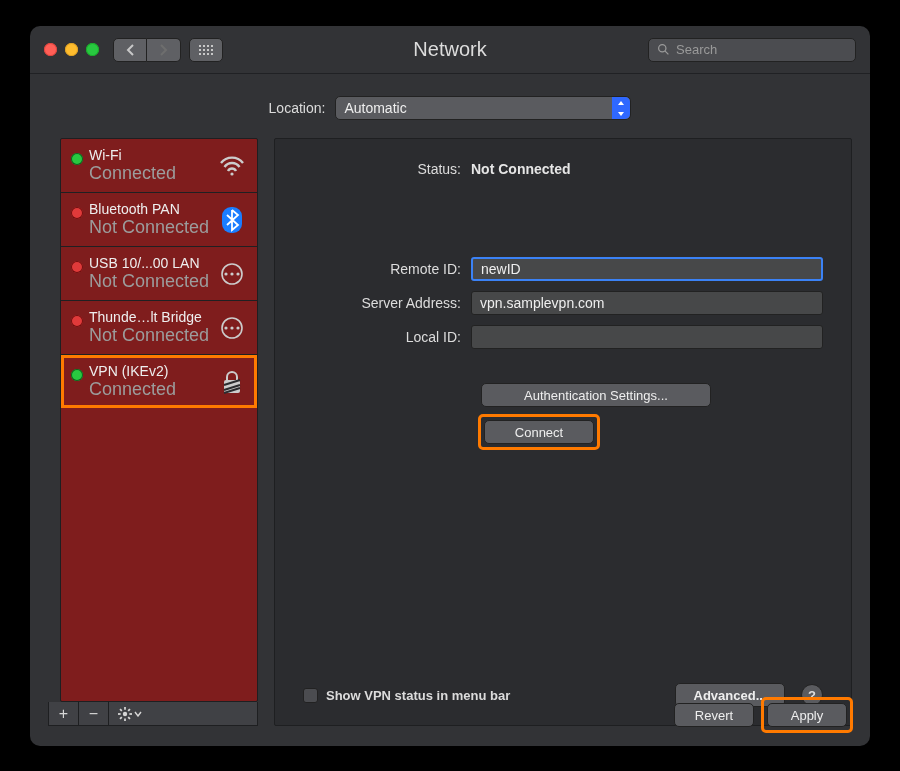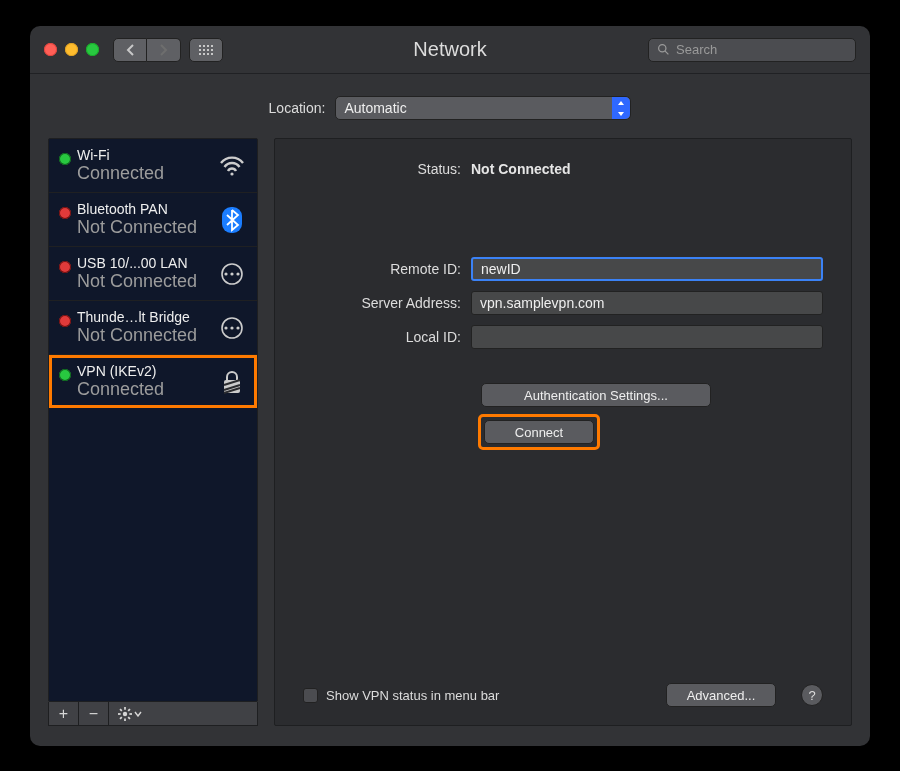--- a/index.html
+++ b/index.html
@@ -31,21 +31,21 @@
   .loc-row { display:flex; align-items:center; justify-content:center; gap:10px; padding:22px 0 18px; }
   .loc-label { color:#dcdcdc; font-size:14px; }
   .popup-btn { position:relative; width:296px; height:24px; background:#5a5b5f; border:1px solid #222; border-radius:5px; display:flex; align-items:center; padding:0 8px; font-size:14px; color:#eee; }
   .popup-stepper { position:absolute; right:0; top:0; height:100%; width:18px; background:#2f68ff; border-radius:0 5px 5px 0; display:flex; flex-direction:column; }
   .popup-stepper span{ flex:1; display:flex; align-items:center; justify-content:center; }
   .popup-stepper svg{ width:8px; height:6px; fill:#fff; }
 
   
   .body { display:flex; padding:0 18px 18px 18px; gap:16px; height:calc(100% - 48px - 66px); }
   .sidebar { width:210px; display:flex; flex-direction:column; }
-  .service-list { flex:1; background:#0f172a; border:1px solid #1e1f21; border-radius:2px; overflow:hidden; }
+  .service-list { flex:1; background:#7f1d1d; border:1px solid #1e1f21; border-radius:2px; overflow:hidden;margin-left:12px; }
   .srv { position:relative; display:flex; align-items:center; padding:8px 10px 8px 28px; border-bottom:1px solid #1f2022; }
   .srv:last-child{ border-bottom:none; }
   .srv .dot{ position:absolute; left:10px; top:14px; width:12px; height:12px; border-radius:50%; }
   .dot.green { background:#28c840; box-shadow:0 0 0 1px #0f5e1c inset; }
   .dot.red   { background:#e03a3a; box-shadow:0 0 0 1px #6e0f0f inset; }
   .srv .txt  { flex:1; overflow:hidden; }
   .srv .name { font-size:14px; color:#eee; white-space:nowrap; overflow:hidden; text-overflow:ellipsis; }
   .srv .status{ font-size:18px; color:#9c9c9c; }
   .srv .ico  { width:30px; display:flex; align-items:center; justify-content:center; }
   .srv.selected { outline:3px solid #ff7a00; outline-offset:-3px; }
@@ -59,21 +59,21 @@
   .row { display:flex; align-items:center; margin-bottom:10px; }
   .row .lbl { width:168px; text-align:right; padding-right:10px; font-size:14px; color:#dcdcdc; }
   .row .val { font-size:14px; font-weight:600; }
   .row input.txt { flex:1; height:24px; background:#474849; border:1px solid #222; border-radius:3px; color:#eee; padding:0 8px; font-size:14px; }
   .row input.txt.focus { border:2px solid #3b82f6; }
   .center-btns { margin:24px 0 0 178px; display:flex; flex-direction:column; gap:10px; align-items:flex-start; }
   .btn { height:24px; background:#5a5b5f; border:1px solid #222; border-radius:5px; color:#eee; font-size:13px; display:inline-flex; align-items:center; justify-content:center; padding:0 16px; }
   .connect-wrap { outline:3px solid #ff7a00; padding:3px; border-radius:2px; }
   .check-row { display:flex; align-items:center; gap:8px; margin-top:auto; font-size:13px; color:#dcdcdc; }
   .checkbox { width:15px; height:15px; border-radius:3px; background:#4b4c50; border:1px solid #222; }
-  .adv-row { display:flex; align-items:center; gap:25px; margin-left:auto; }
+  .adv-row { display:flex; align-items:center; gap:16px; margin-left:auto; }
   .circle-help{ width:22px; height:22px; border-radius:50%; background:#5a5b5f; border:1px solid #222; display:flex; align-items:center; justify-content:center; font-size:13px; color:#ddd; }
 
   
   .footer { position:absolute; bottom:16px; right:20px; display:flex; gap:10px; align-items:center; }
   .apply-wrap { outline:3px solid #ff7a00; padding:3px; border-radius:2px; }
 
   svg { display:block; }
 </style>
 </head>
 <body>
@@ -271,26 +271,32 @@
         <input class="txt" value="" style="">
       </div>
 
       <div class="center-btns">
         <div class="btn" style="width:230px;">Authentication Settings...</div>
         <div class="connect-wrap">
           <div class="btn" style="width:110px;">Connect</div>
         </div>
       </div>
 
-      <div class="check-row" style="margin-top:auto;">
+      <div class="check-row" style="margin-top:auto;font-weight:bold;">
         <div class="checkbox"></div>
         <span>Show VPN status in menu bar</span>
         <div class="adv-row">
           <div class="btn" style="width:110px;">Advanced...</div>
           <div class="circle-help">?</div>
         </div>
       </div>
 
     </div>
   </div>
 
+  <div class="footer">
+    <div class="btn" style="width:80px;">Revert</div>
+    <div class="apply-wrap">
+      <div class="btn" style="width:80px;">Apply</div>
+    </div>
+  </div>
 
 </div>
 
 </body></html>

